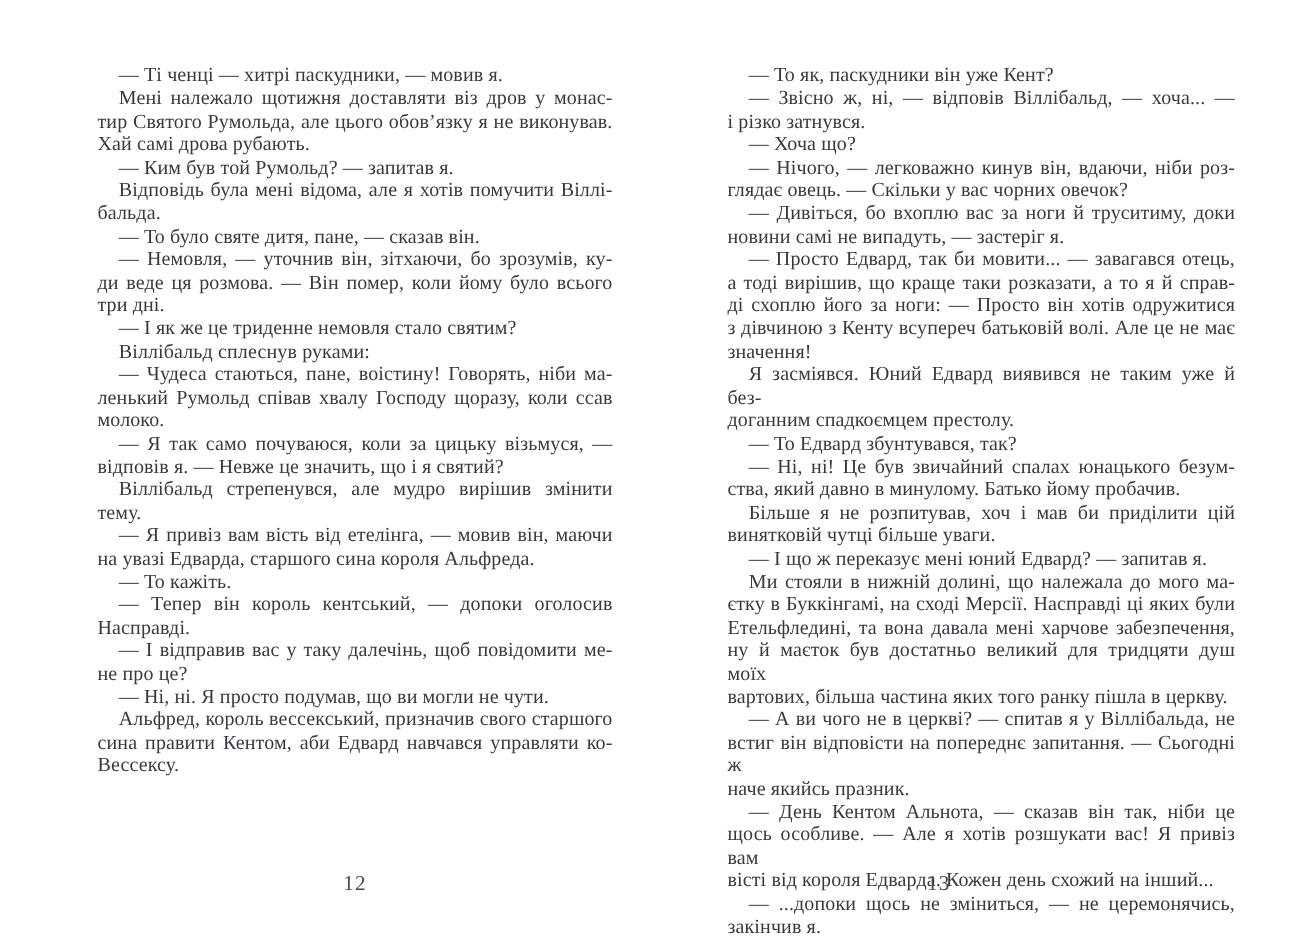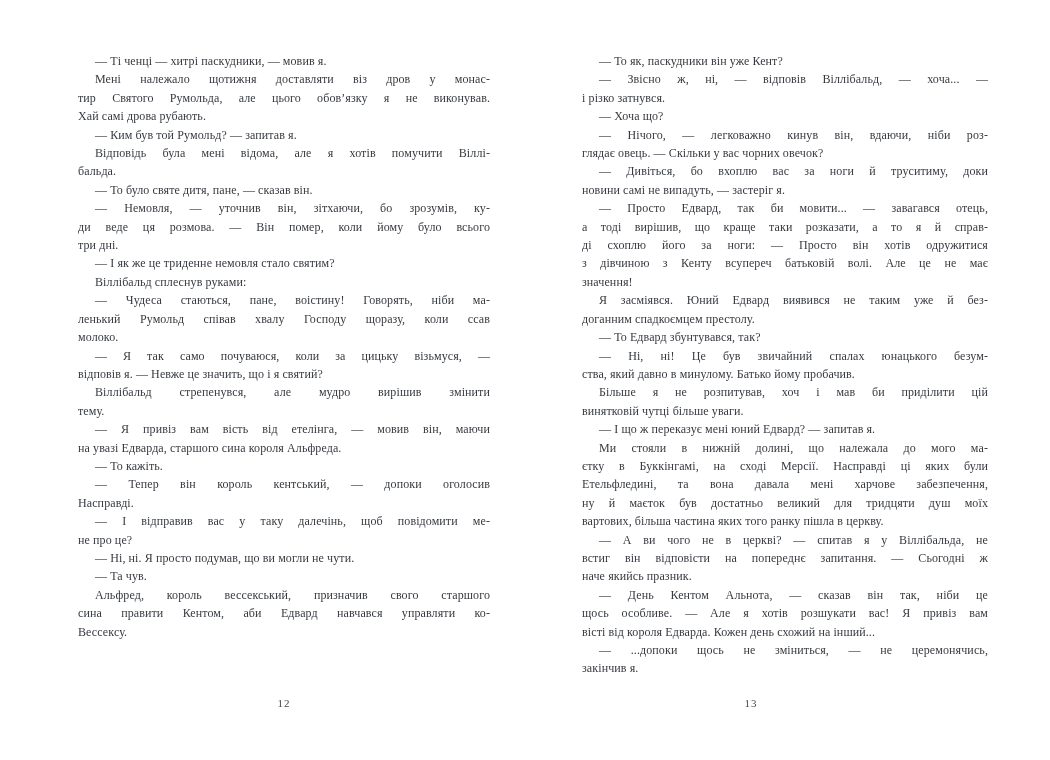--- a/index.html
+++ b/index.html
@@ -17,37 +17,37 @@
     font-family: "Liberation Serif", "DejaVu Serif", serif;
     color: #363a40;
   }
   .page {
     position: absolute;
     top: 52px;
   }
   .page.left  { left: 78px;  width: 412px; }
   .page.right { left: 582px; width: 406px; }
   .text {
-    font-size: 12px;
+    font-size: 16px;
     line-height: 18.4px;
     letter-spacing: 0.1px;
   }
   .line { text-align: left; }
   .line.jst {
     text-align: justify;
     text-align-last: justify;
   }
   .line.ind { text-indent: 17px; }
   .pagenum {
     position: absolute;
     top: 645px;
     left: 0;
     width: 100%;
     text-align: center;
-    font-size: 11px;
+    font-size: 17px;
     color: #45494f;
     letter-spacing: 1px;
   }
 </style>
 </head>
 <body>
 
 <main class="spread">
 
   <section class="page left">
@@ -73,21 +73,20 @@
         <div class="line ind jst">Віллібальд стрепенувся, але мудро вирішив змінити</div>
         <div class="line">тему.</div>
         <div class="line ind jst">— Я привіз вам вість від етелінга, — мовив він, маючи</div>
         <div class="line">на увазі Едварда, старшого сина короля Альфреда.</div>
         <div class="line ind">— То кажіть.</div>
         <div class="line ind jst">— Тепер він король кентський, — допоки оголосив</div>
         <div class="line">Насправді.</div>
         <div class="line ind jst">— І відправив вас у таку далечінь, щоб повідомити ме-</div>
         <div class="line">не про це?</div>
         <div class="line ind">— Ні, ні. Я просто подумав, що ви могли не чути.</div>
-        <div class="line ind">— Та чув.</div>
         <div class="line ind jst">Альфред, король вессекський, призначив свого старшого</div>
         <div class="line jst">сина правити Кентом, аби Едвард навчався управляти ко-</div>
         <div class="line">Вессексу.</div>
       </div>
   </section>
 
   <section class="page right">
     <div class="text">
         <div class="line ind">— То як, паскудники він уже Кент?</div>
         <div class="line ind jst">— Звісно ж, ні, — відповів Віллібальд, — хоча... —</div>

